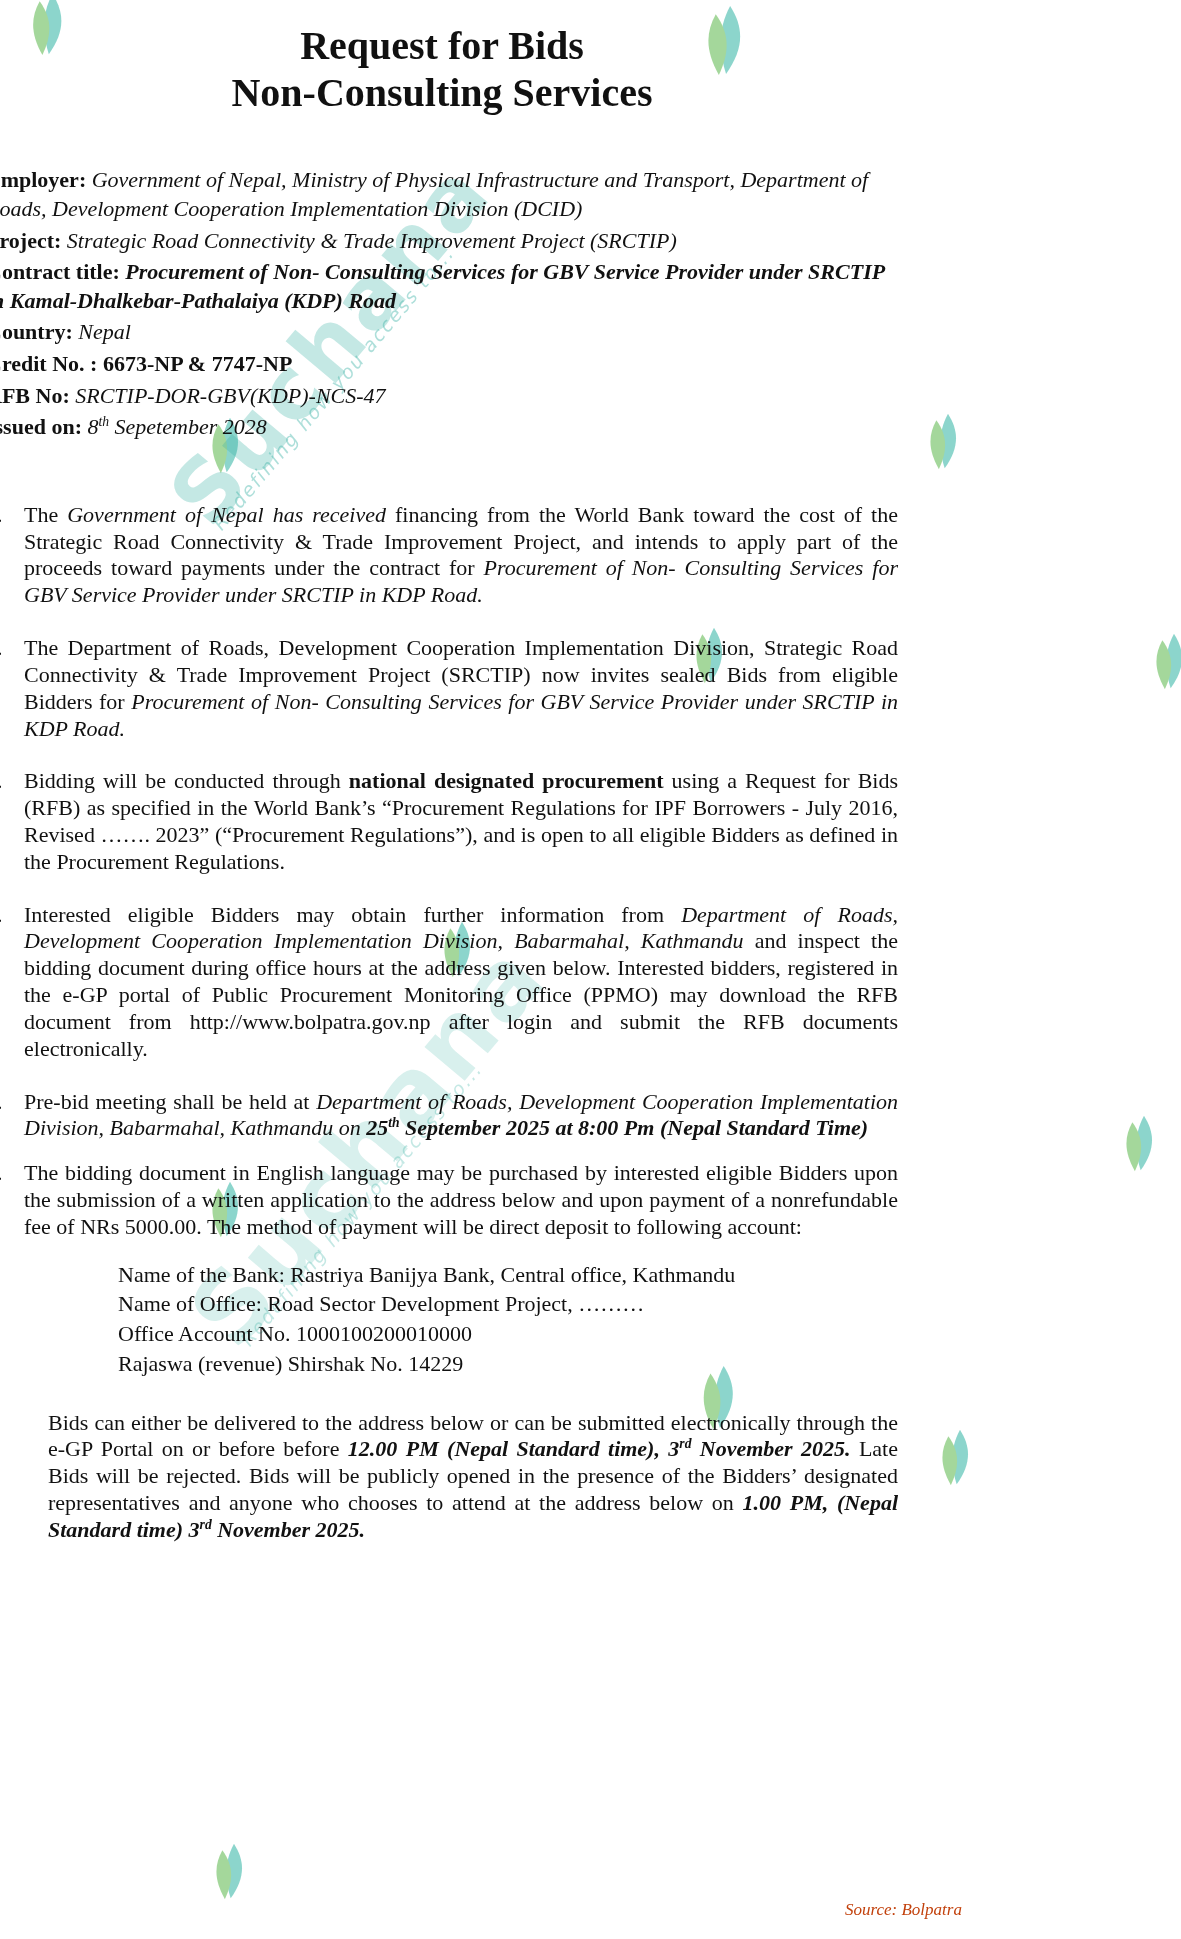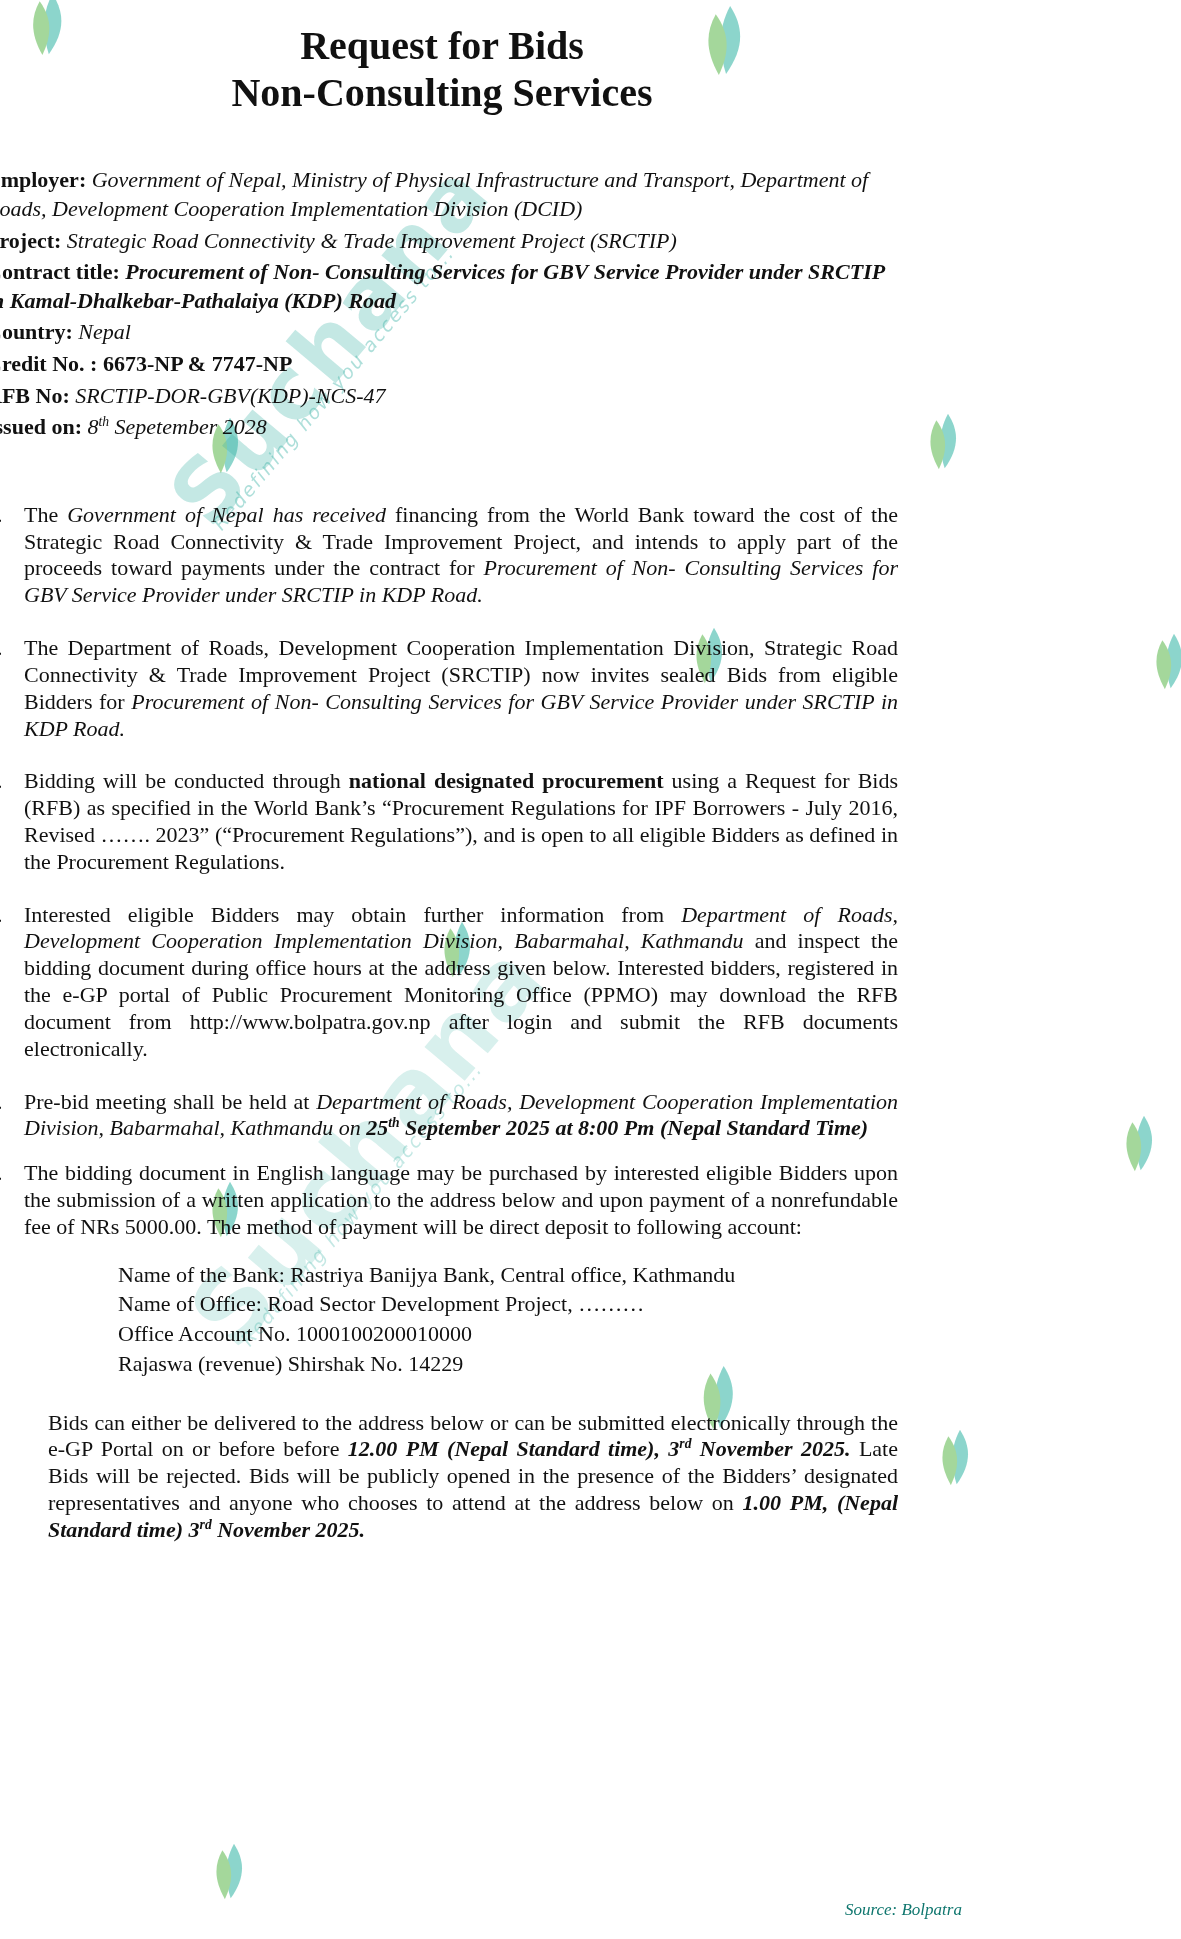--- a/index.html
+++ b/index.html
@@ -35,21 +35,21 @@
   .header-block{margin-top:50px;}
   .hfield{margin-bottom:3px;line-height:1.3;}
   .items-list{margin-top:60px;}
   .item{display:flex;margin-bottom:26px;}
   .item .num{flex:0 0 38px;}
   .itext{flex:1;text-align:justify;}
   .account{margin:20px 0 32px 132px;line-height:1.26;}
   .account .aline{margin-bottom:2px;}
   .closing{margin-left:62px;margin-top:6px;text-align:justify;}
   .footer-source{
-    position:absolute;left:845px;top:1900px;font-size:17px;font-style:italic;color:#0f766e;
+    position:absolute;left:845px;top:1900px;font-size:17px;font-style:italic;color:#c2410c;
   }
   .b{font-weight:bold;}
   .i{font-style:italic;}
   .sup{vertical-align:super;font-size:.62em;line-height:0;}
 </style>
 </head>
 <body>
 
 <div class="sheet">
 

